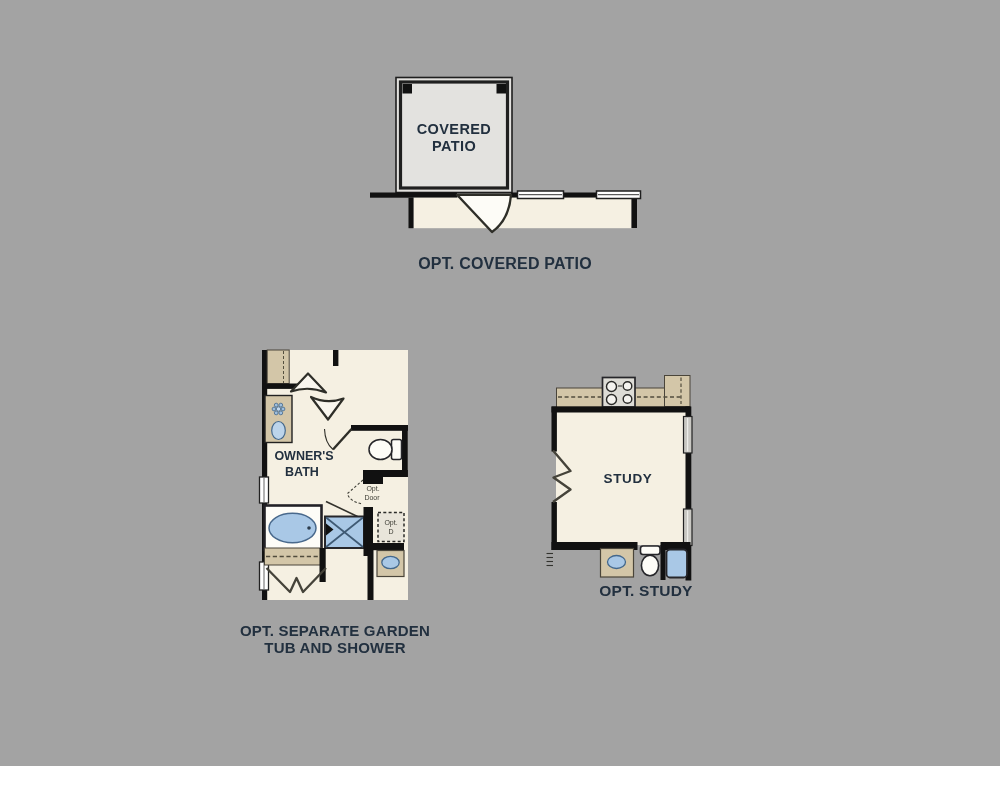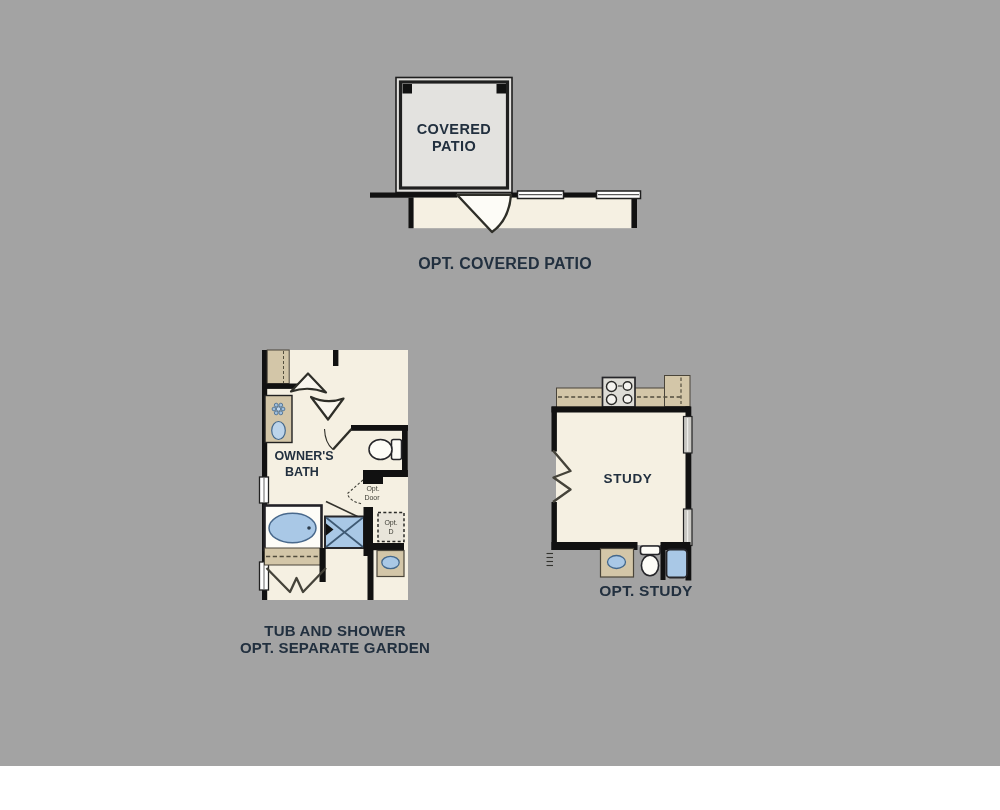--- a/index.html
+++ b/index.html
@@ -145,22 +145,22 @@
     </g>
 
     <g>
       <rect x="264.5" y="548" width="57.5" height="17" fill="#d3c6a8" stroke="#4a453a" stroke-width="1"></rect>
       <line x1="266" y1="556.5" x2="320" y2="556.5" stroke="#514c3d" stroke-width="1.5" stroke-dasharray="4.2,2.6"></line>
     </g>
     <rect x="319.5" y="548" width="6.2" height="34" fill="#111"></rect>
     <polyline points="266.5,568 290,592 296.5,578 303,592 326,568" fill="none" stroke="#45433a" stroke-width="2.3" stroke-linejoin="round"></polyline>
   </svg>
   <div class="caption bath">
+    <div>OPT. SEPARATE GARDEN</div>
     <div>TUB AND SHOWER</div>
-    <div>OPT. SEPARATE GARDEN</div>
   </div>
 
   <svg class="plan" style="left:543px;top:370px;" width="157" height="218" viewBox="543 370 157 218">
     <rect x="556" y="410" width="131" height="135" fill="#f5f0e2"></rect>
 
     <g>
       <rect x="556.5" y="388" width="131" height="19" fill="#d3c6a8" stroke="#4a453a" stroke-width="1"></rect>
       <rect x="664.5" y="375.5" width="25.5" height="31" fill="#d3c6a8" stroke="#4a453a" stroke-width="1"></rect>
       <line x1="558" y1="397" x2="601" y2="397" stroke="#514c3d" stroke-width="1.4" stroke-dasharray="4,2.6"></line>
       <line x1="637" y1="397" x2="682" y2="397" stroke="#514c3d" stroke-width="1.4" stroke-dasharray="4,2.6"></line>

